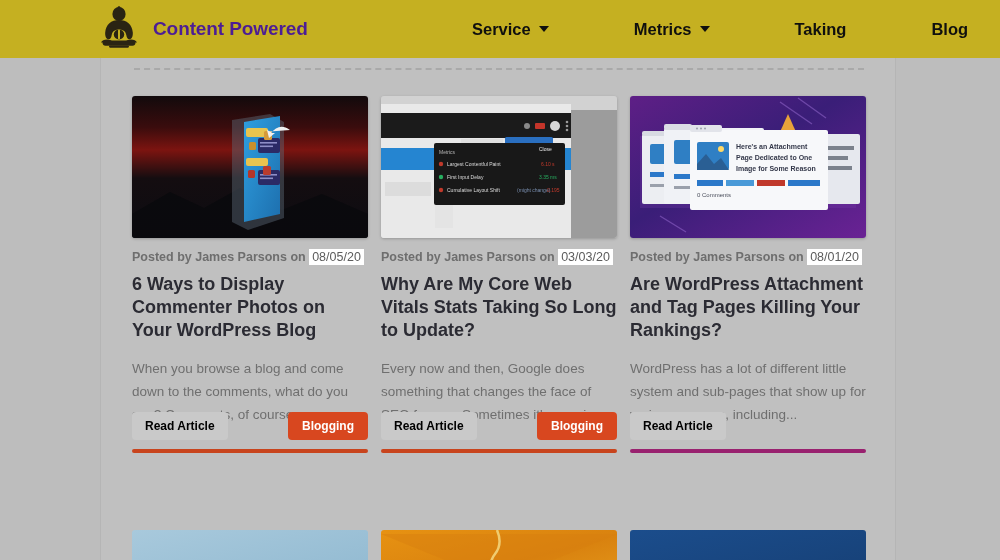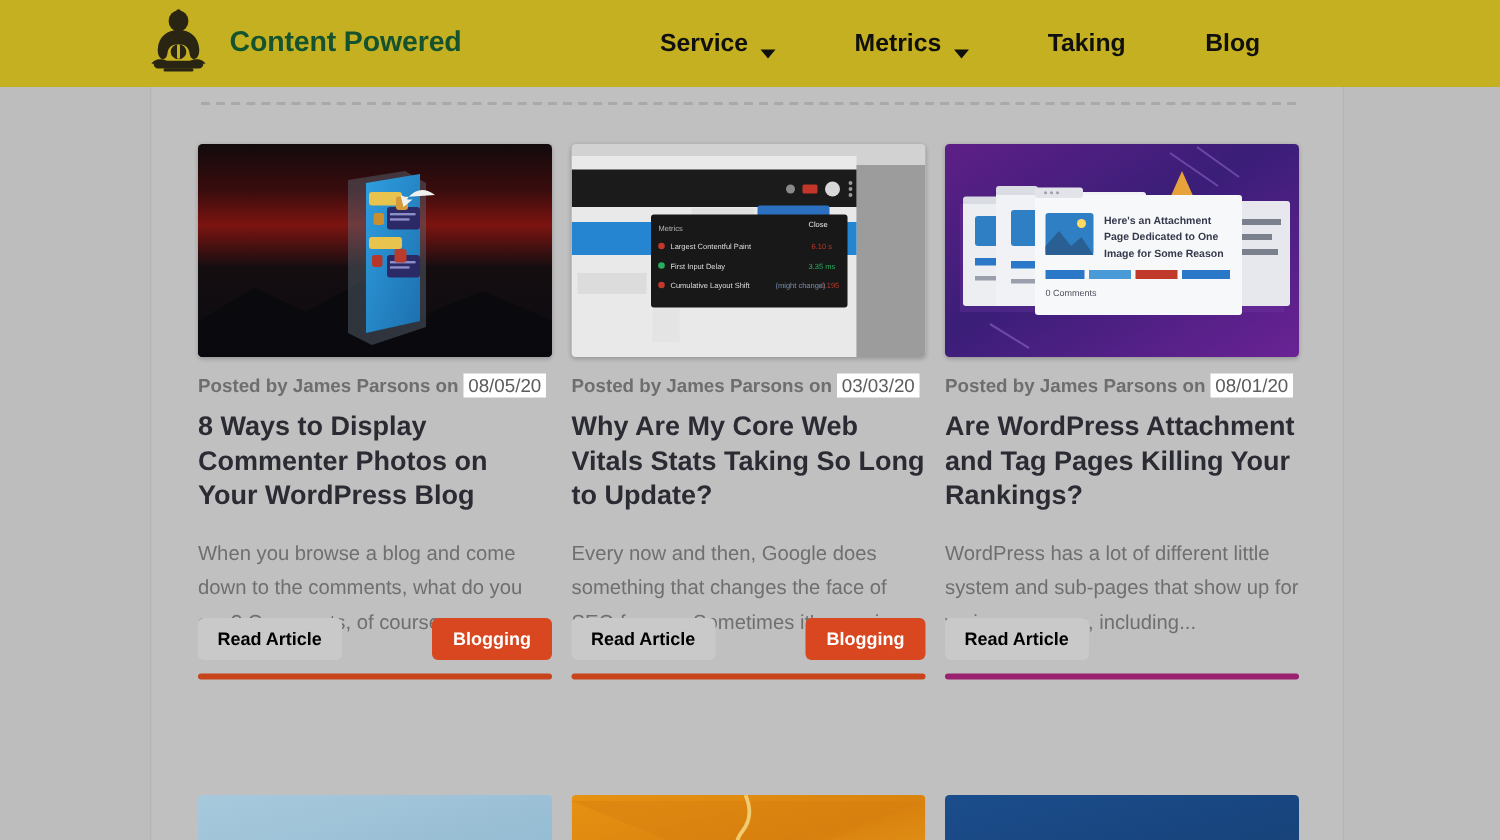--- a/index.html
+++ b/index.html
@@ -18,30 +18,30 @@
     display: flex; align-items: center;
   }
   .brand {
     display: flex; align-items: center;
     margin-left: 96px;
   }
   .brand-logo { width: 46px; height: 48px; display:block; }
   .brand-name {
     margin-left: 11px;
     font-size: 19px; font-weight: 700;
-    color: #14532d; letter-spacing: -0.1px;
+    color: #4c1d95; letter-spacing: -0.1px;
   }
   .main-nav {
     position: absolute; left: 440px; top: 0;
     height: 58px; display: flex; align-items: center;
   }
   .nav-item {
-    display: flex; align-items: flex-end;
+    display: flex; align-items: center;
     font-size: 16.5px; font-weight: 700; color: #10100e;
-    margin-right: 53px; white-space: nowrap;
+    margin-right: 53px; white-space: nowrap; margin-left: 32px;
   }
   .nav-item:last-child { margin-right: 0; }
   .caret {
     display: inline-block; margin-left: 8px;
     width: 0; height: 0;
     border-left: 5px solid transparent;
     border-right: 5px solid transparent;
     border-top: 6px solid #10100e;
   }
 
@@ -212,21 +212,21 @@
             <rect x="46" y="17" width="8" height="9" rx="1.6" fill="#d59a3a"></rect>
             <rect x="45" y="52" width="8" height="9" rx="1.6" fill="#b83b2e"></rect>
             <path d="M72 16 C64 10 58 13 53 19 L57 19 L51 24 L49 16 L52 17.4" fill="#f0f0f0"></path>
           </g>
         </svg>
       </div>
       <div class="card-meta">
         <span>Posted by James Parsons on</span>
         <span class="meta-date">08/05/20</span>
       </div>
-      <h2 class="card-title">8 Ways to Display Commenter Photos on Your WordPress Blog</h2>
+      <h2 class="card-title">6 Ways to Display Commenter Photos on Your WordPress Blog</h2>
       <p class="card-excerpt">When you browse a blog and come down to the comments, what do you see? Comments, of course.</p>
       <div class="card-actions">
         <button class="btn-read">Read Article</button>
         <button class="btn-tag" style="background:#d8471f">Blogging</button>
       </div>
       <div class="card-underline" style="background:#c8441d"></div>
     </article>
 
     <article class="card">
       <div class="card-thumb">

